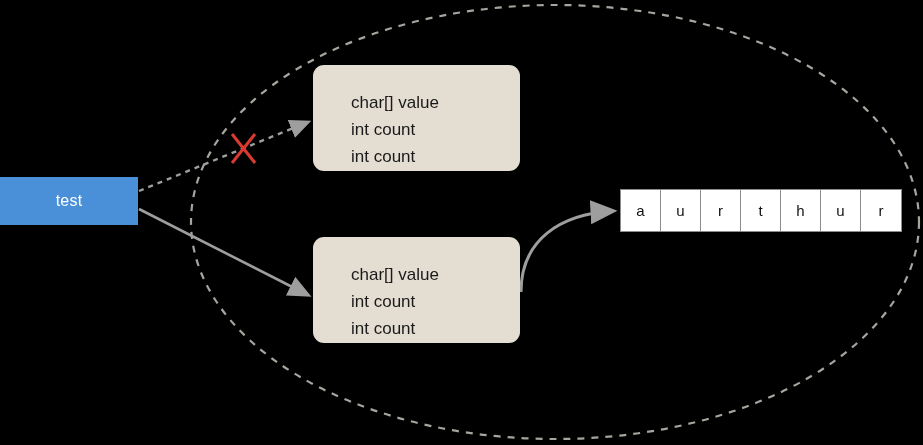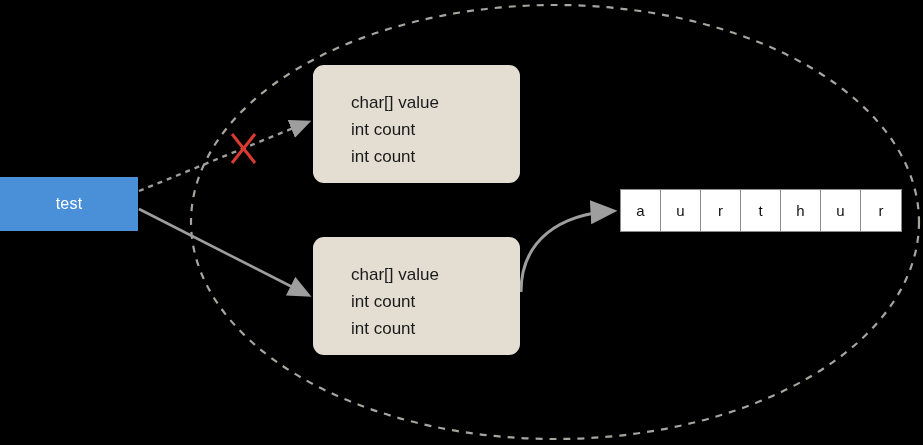--- a/index.html
+++ b/index.html
@@ -22,40 +22,40 @@
     width: 923px;
     height: 445px;
   }
 
   
   .var-box {
     position: absolute;
     left: 0px;
     top: 177px;
     width: 138px;
-    height: 54px;
+    height: 48px;
     background: #4a90d9;
     display: flex;
     align-items: center;
     justify-content: center;
     box-sizing: border-box;
   }
   .var-box-label {
     color: #ffffff;
     font-size: 16px;
     line-height: 1;
     letter-spacing: 0.2px;
   }
 
   
   .obj-box {
     position: absolute;
     left: 313px;
     width: 207px;
-    height: 118px;
+    height: 106px;
     background: #e3ddd2;
     border-radius: 11px;
     box-sizing: border-box;
     padding: 24px 4px 0 38px;
   }
   .obj-box.top { top: 65px; }
   .obj-box.bottom { top: 237px; }
   .obj-field {
     color: #1a1a1a;
     font-size: 17px;

